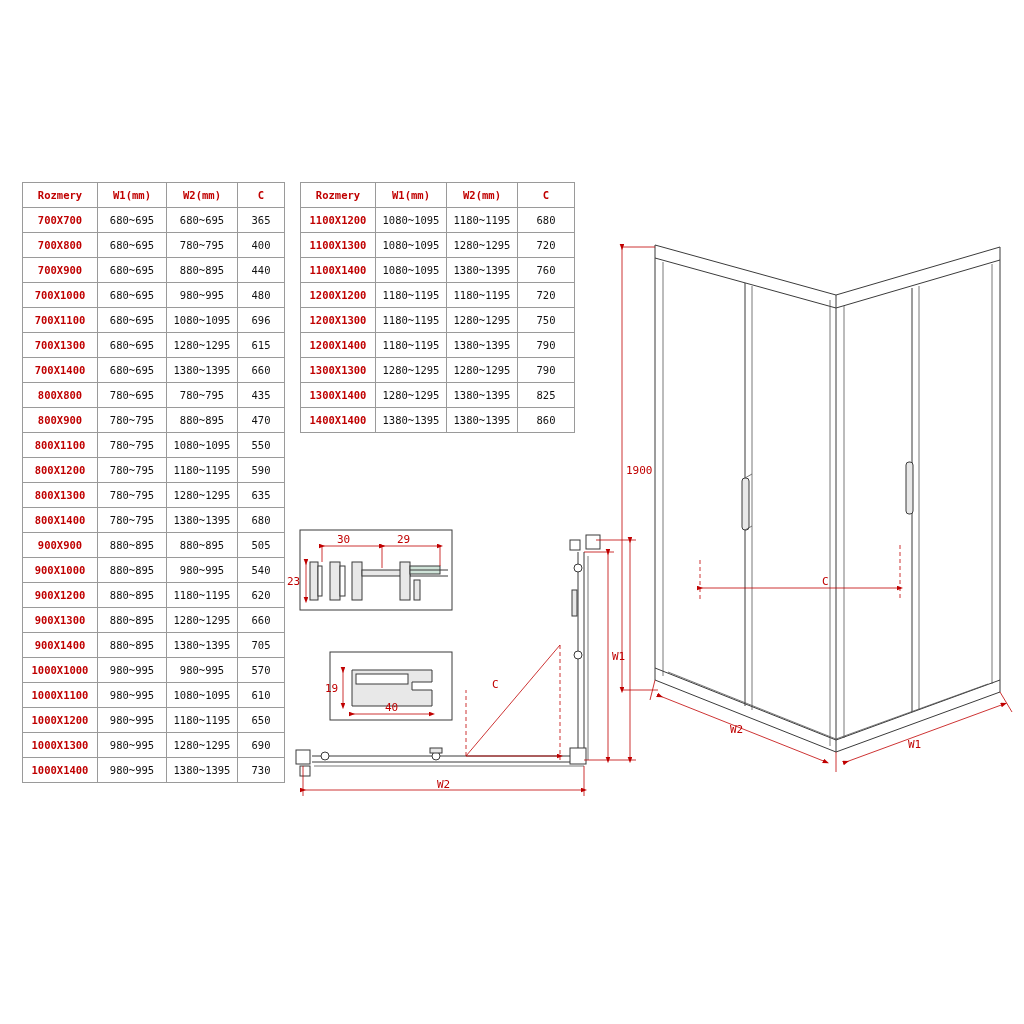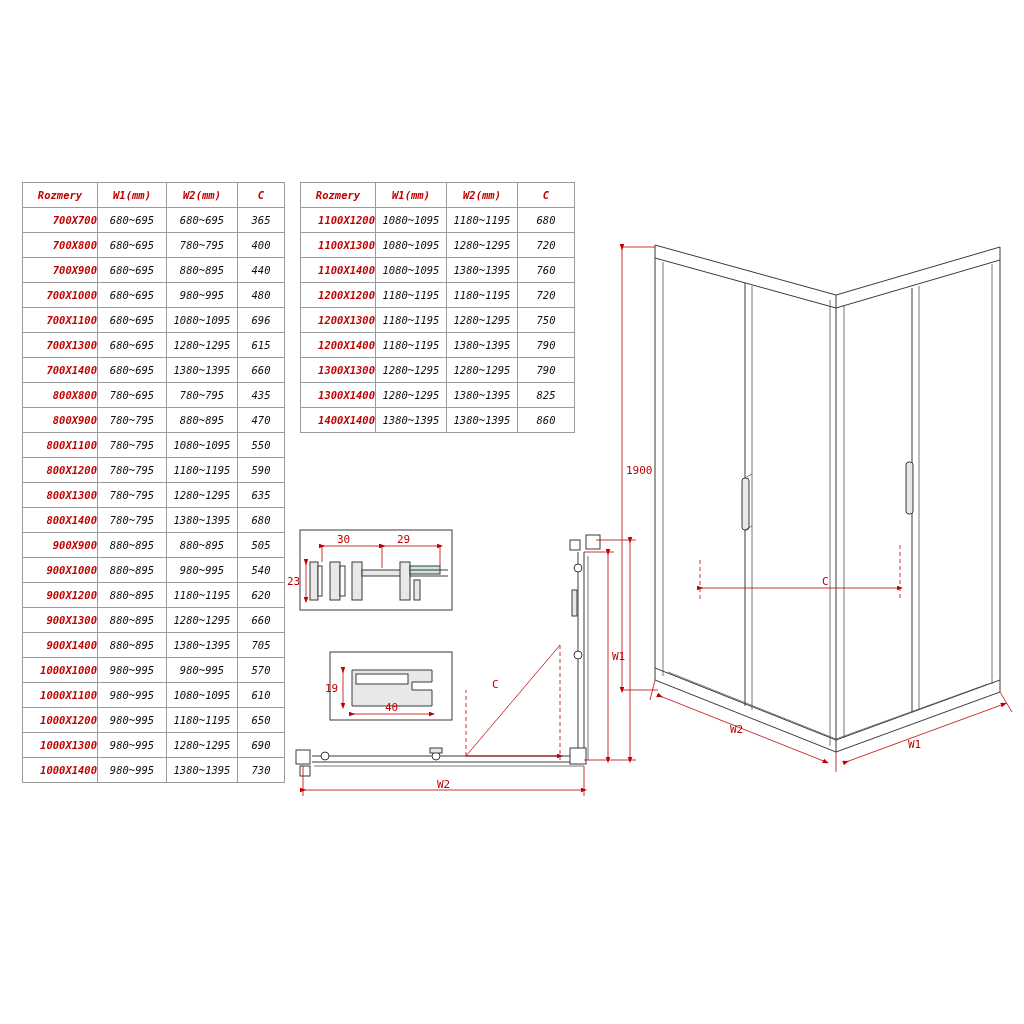--- a/index.html
+++ b/index.html
@@ -10,40 +10,38 @@
     position:relative;
     overflow:hidden;
   }
   .wrap{position:absolute;inset:0;}
 
   
   table.sizes{
     border-collapse:collapse;
     position:absolute;
     font-size:10.5px;
-    font-style:italic;
   }
   table.sizes th, table.sizes td{
     border:1px solid #9a9a9a;
     padding:0;
     height:24px;
     text-align:center;
     color:#111;
     font-weight:normal;
     white-space:nowrap;
   }
   table.sizes th{
     color:#c00000;
     font-weight:bold;
     font-size:10.5px;
   }
   table.sizes td.size{
     color:#c00000;
     font-weight:bold;
-    text-align:right;
   }
   #table-left{left:22px;top:182px;}
   #table-left th:nth-child(1),#table-left td:nth-child(1){width:74px;}
   #table-left th:nth-child(2),#table-left td:nth-child(2){width:68px;}
   #table-left th:nth-child(3),#table-left td:nth-child(3){width:70px;}
   #table-left th:nth-child(4),#table-left td:nth-child(4){width:46px;}
 
   #table-right{left:300px;top:182px;}
   #table-right th:nth-child(1),#table-right td:nth-child(1){width:74px;}
   #table-right th:nth-child(2),#table-right td:nth-child(2){width:70px;}

